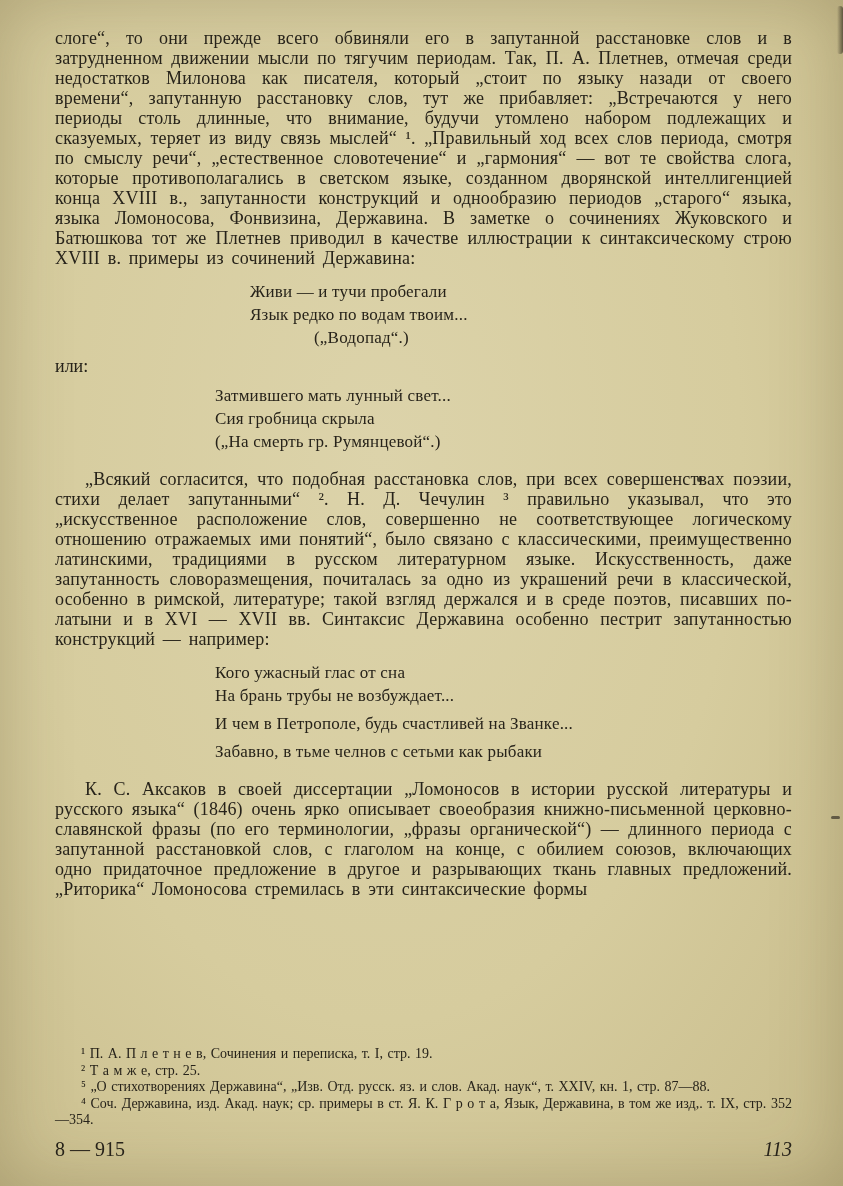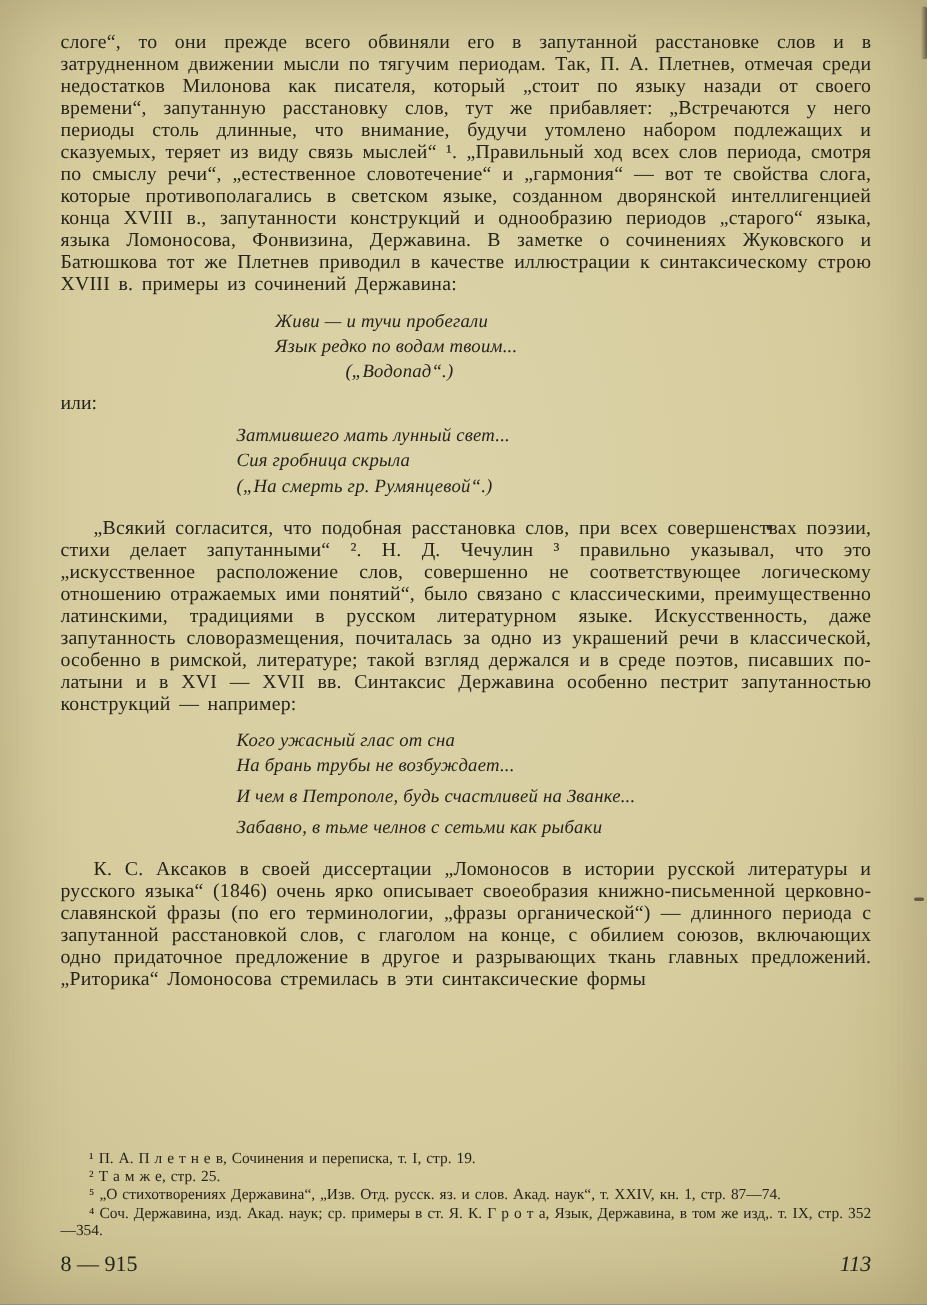--- a/index.html
+++ b/index.html
@@ -26,21 +26,21 @@
     margin: 0;
     font-size: 18px;
     line-height: 20px;
     text-align: justify;
     text-indent: 30px;
     word-spacing: 3px;
     letter-spacing: 0.2px;
   }
   .para.first { text-indent: 0; }
   .or-label { margin: 2px 0; font-size: 18px; line-height: 23px; }
-  .verse { font-size: 17px; line-height: 23px; letter-spacing: 0.2px; font-style: italic; }
+  .verse { font-size: 17px; line-height: 23px; letter-spacing: 0.2px; }
   .verse-1 { margin: 12px 0 6px 195px; }
   .verse-1 .citation { margin-left: 64px; }
   .verse-2 { margin: 6px 0 16px 160px; }
   .verse-2 .citation { }
   .verse-3 { margin: 12px 0 16px 160px; }
   .vfrag + .vfrag { margin-top: 5px; }
   .footnotes {
     position: absolute;
     left: 55px;
     top: 1046px;
@@ -134,21 +134,21 @@
       </div>
     </div>
 
     <p class="para">К. С. Аксаков в своей диссертации „Ломоносов в истории русской литературы и русского языка“ (1846) очень ярко описывает своеобразия книжно-письменной церковно-славянской фразы (по его терминологии, „фразы органической“) — длинного периода с запутанной расстановкой слов, с глаголом на конце, с обилием союзов, включающих одно придаточное предложение в другое и разрывающих ткань главных предложений. „Риторика“ Ломоносова стремилась в эти синтаксические формы</p>
 
   </div>
 
   <div class="footnotes">
     <p class="footnote">¹ П. А. П л е т н е в, Сочинения и переписка, т. I, стр. 19.</p>
     <p class="footnote">² Т а м  ж е,  стр. 25.</p>
-    <p class="footnote">⁵ „О стихотворениях Державина“, „Изв. Отд. русск. яз. и слов. Акад. наук“, т. XXIV, кн. 1, стр. 87—74.</p>
+    <p class="footnote">⁵ „О стихотворениях Державина“, „Изв. Отд. русск. яз. и слов. Акад. наук“, т. XXIV, кн. 1, стр. 87—88.</p>
     <p class="footnote">⁴ Соч. Державина, изд. Акад. наук; ср. примеры в ст. Я. К. Г р о т а, Язык, Державина, в том же изд,. т. IX, стр. 352—354.</p>
   </div>
 
   <div class="footer">
     <span class="signature-mark">8 — 915</span>
     <span class="page-number">113</span>
   </div>
 
   <div class="ink-dot"></div>
   <div class="edge-dash"></div>

